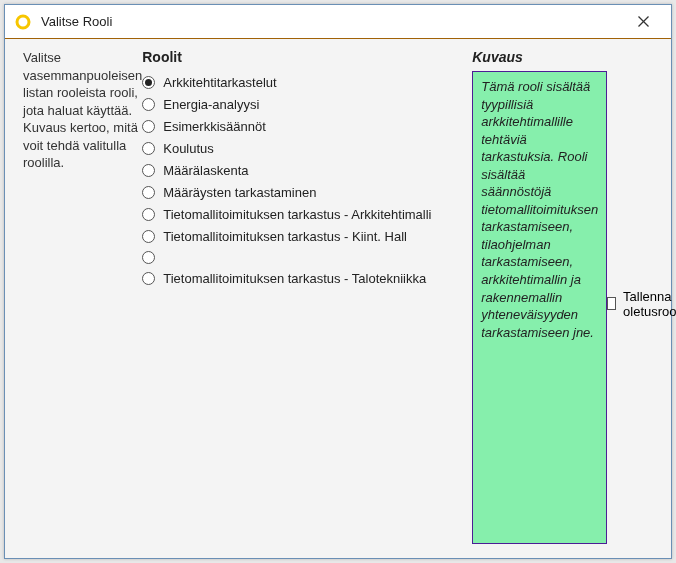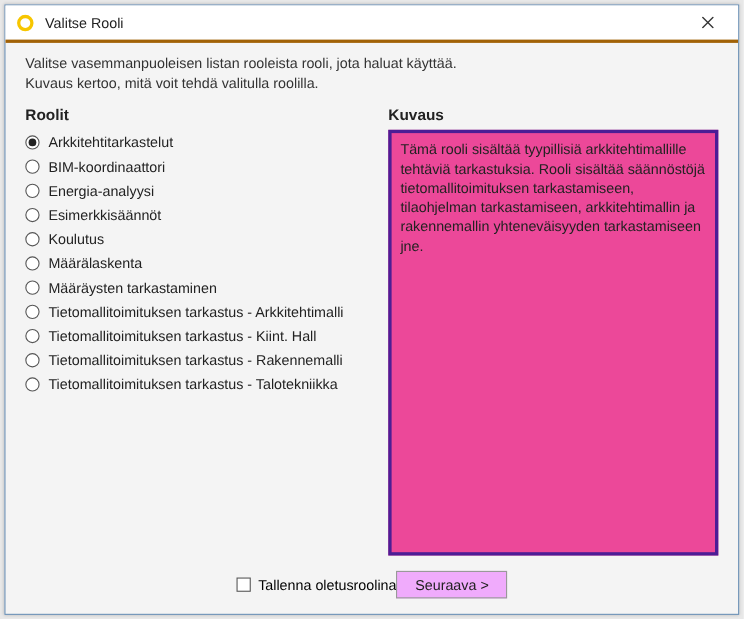--- a/index.html
+++ b/index.html
@@ -23,21 +23,21 @@
     box-shadow: 0 0 3px rgba(0,0,0,0.2);
     display: flex;
     flex-direction: column;
   }
   .titlebar {
     height: 34px;
     background: #ffffff;
     display: flex;
     align-items: center;
     padding: 0 8px 0 10px;
-    border-bottom: 3px solid #a16207;
+    border-bottom: 1px solid #a16207;
   }
   .titlebar .app-icon {
     width: 16px;
     height: 16px;
     margin-right: 10px;
     display: flex;
     align-items: center;
     justify-content: center;
   }
   .titlebar .title {
@@ -52,21 +52,21 @@
     align-items: center;
     justify-content: center;
     font-size: 14px;
     color: #333;
     cursor: pointer;
   }
   .content {
     flex: 1;
     padding: 10px 18px 14px 18px;
     display: flex;
-    flex-direction: column;
+    flex-direction: row;
   }
   .intro {
     color: #333;
     line-height: 1.35;
     margin-bottom: 12px;
   }
   .columns {
     display: flex;
     flex: 1;
     gap: 30px;
@@ -74,20 +74,21 @@
   }
   .col-left {
     width: 300px;
     display: flex;
     flex-direction: column;
   }
   .col-right {
     flex: 1;
     display: flex;
     flex-direction: column;
+    font-style: italic;
   }
   .section-title {
     font-weight: bold;
     font-size: 14px;
     color: #222;
     margin-bottom: 6px;
   }
   .role-list {
     display: flex;
     flex-direction: column;
@@ -117,22 +118,22 @@
     width: 7px;
     height: 7px;
     background: #222;
     border-radius: 50%;
   }
   .role-label {
     color: #222;
   }
   .desc-box {
     flex: 1;
-    background: #ec4899;
-    border: 3px solid #4c1d95;
+    background: #86efac;
+    border: 1px solid #4c1d95;
     padding: 6px 8px;
     color: #222;
     line-height: 1.35;
     overflow: auto;
   }
   .footer {
     display: flex;
     align-items: center;
     justify-content: center;
     margin-top: 14px;
@@ -186,24 +187,20 @@
     <div class="columns">
       <div class="col-left">
         <div class="section-title">Roolit</div>
         <div class="role-list" id="role-list">
             <div class="role-item">
               <span class="radio checked"></span>
               <span class="role-label">Arkkitehtitarkastelut</span>
             </div>
             <div class="role-item">
               <span class="radio"></span>
-              <span class="role-label">BIM-koordinaattori</span>
-            </div>
-            <div class="role-item">
-              <span class="radio"></span>
               <span class="role-label">Energia-analyysi</span>
             </div>
             <div class="role-item">
               <span class="radio"></span>
               <span class="role-label">Esimerkkisäännöt</span>
             </div>
             <div class="role-item">
               <span class="radio"></span>
               <span class="role-label">Koulutus</span>
             </div>
@@ -218,21 +215,20 @@
             <div class="role-item">
               <span class="radio"></span>
               <span class="role-label">Tietomallitoimituksen tarkastus - Arkkitehtimalli</span>
             </div>
             <div class="role-item">
               <span class="radio"></span>
               <span class="role-label">Tietomallitoimituksen tarkastus - Kiint. Hall</span>
             </div>
             <div class="role-item">
               <span class="radio"></span>
-              <span class="role-label">Tietomallitoimituksen tarkastus - Rakennemalli</span>
             </div>
             <div class="role-item">
               <span class="radio"></span>
               <span class="role-label">Tietomallitoimituksen tarkastus - Talotekniikka</span>
             </div>
           </div>
       </div>
 
       <div class="col-right">
         <div class="section-title">Kuvaus</div>

